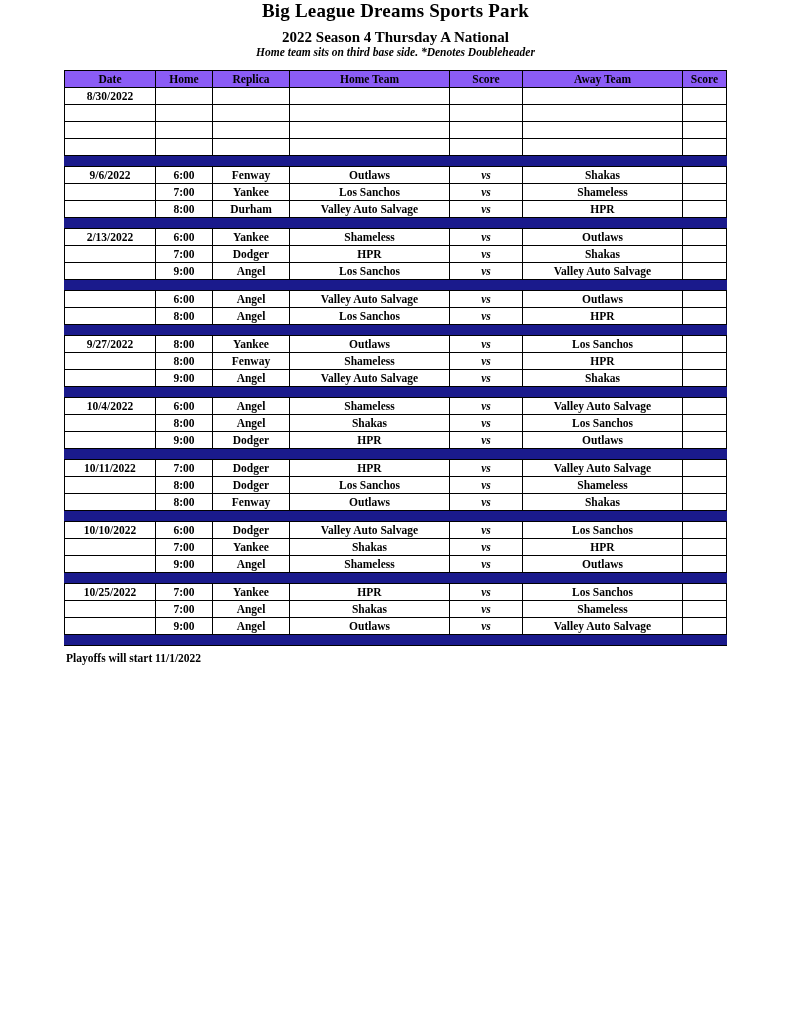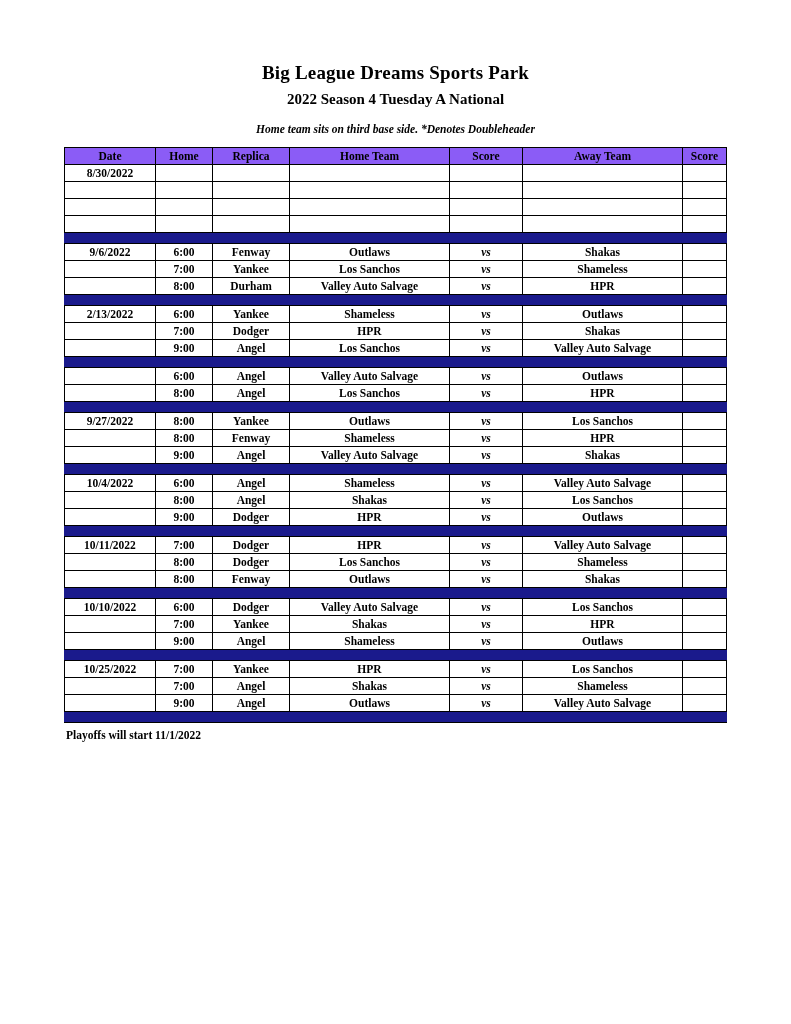--- a/index.html
+++ b/index.html
@@ -16,39 +16,38 @@
   }
   .page {
     width: 791px;
     height: 1024px;
     box-sizing: border-box;
     padding: 0;
     position: relative;
   }
   .header-block {
     text-align: center;
-    padding-top: 62px;
   }
   .title-main {
     font-size: 19px;
     font-weight: bold;
     letter-spacing: 0.2px;
     line-height: 1.15;
   }
   .title-sub {
     font-size: 15px;
     font-weight: bold;
     margin-top: 7px;
     line-height: 1.15;
   }
   .title-note {
     font-size: 11.5px;
     font-weight: bold;
     font-style: italic;
-    margin-top: 15px;
+    margin-top: 0;
     line-height: 1.15;
   }
   table.sched {
     border-collapse: collapse;
     margin: 11px auto 0 auto;
     width: 662px;
     table-layout: fixed;
   }
   table.sched td, table.sched th {
     border: 1px solid #000000;
@@ -101,21 +100,21 @@
     margin: 6px 0 12px 66px;
   }
 </style>
 </head>
 <body>
 
 <div class="page">
 
   <div class="header-block">
     <div class="title-main">Big League Dreams Sports Park</div>
-    <div class="title-sub">2022 Season 4 Tuesday A National</div>
+    <div class="title-sub">2022 Season 4 Thursday A National</div>
     <div class="title-note">Home team sits on third base side.  *Denotes Doubleheader</div>
   </div>
 
   <table class="sched">
     <colgroup>
       <col class="c-date">
         <col class="c-time">
         <col class="c-replica">
         <col class="c-home">
       <col class="c-score1">

